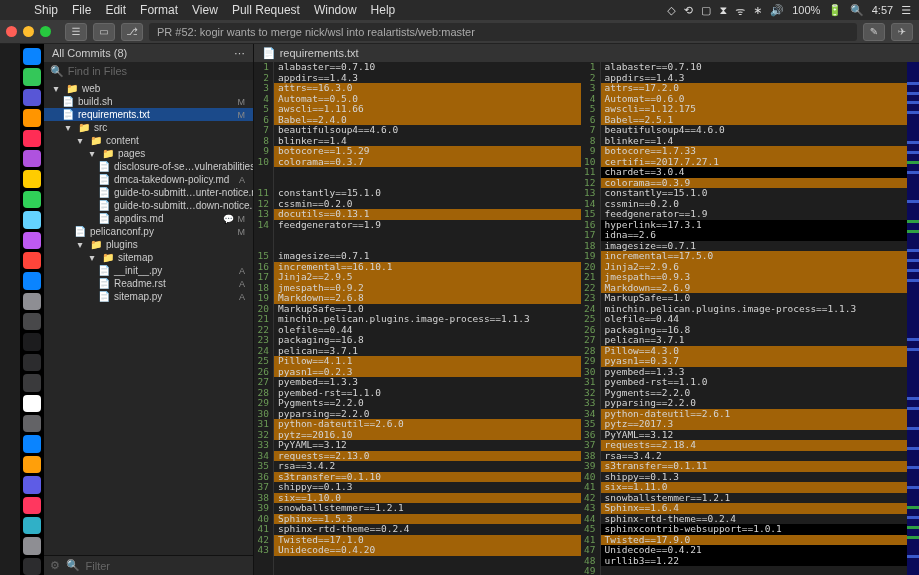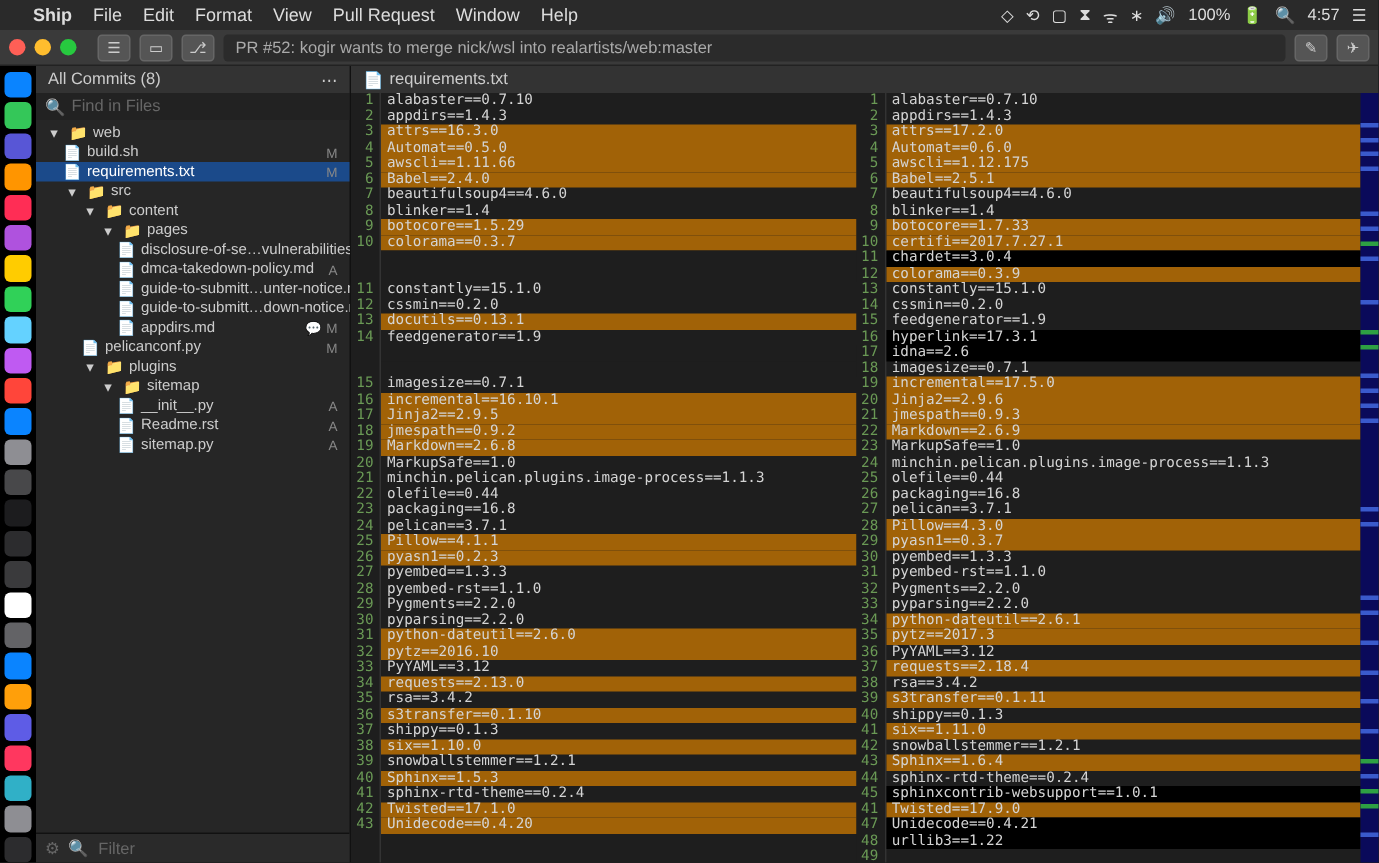--- a/index.html
+++ b/index.html
@@ -1,28 +1,28 @@
 <!DOCTYPE html>
 <html><head>
 <meta charset="utf-8">
 <style>
 * { margin: 0; padding: 0; box-sizing: border-box; }
 body { font-family: -apple-system, "Helvetica Neue", Arial, sans-serif; background: #1e1e1e; color: #ccc; width: 919px; height: 575px; overflow: hidden; font-size: 11px; }
 .menubar { height: 20px; background: #2a2a2a; display: flex; align-items: center; padding: 0 8px; color: #ddd; font-size: 12px; gap: 14px; }
 .menubar .apple { font-size: 13px; }
-.menubar .app { font-weight: 700; }
+.menubar .app { font-weight: 400; margin-left: 12px; }
 .menubar .spacer { flex: 1; }
 .statusbar { display: flex; gap: 8px; align-items: center; font-size: 11px; }
 .toolbar { height: 24px; background: #3a3a3a; display: flex; align-items: center; padding: 0 6px; gap: 6px; border-bottom: 1px solid #222; }
 .traffic { display: flex; gap: 6px; margin-right: 8px; }
 .dot { width: 11px; height: 11px; border-radius: 50%; }
 .dot.red { background: #ff5f56; } .dot.yellow { background: #ffbd2e; } .dot.green { background: #27c93f; }
 .tb-btn { width: 22px; height: 18px; background: #555; border: 1px solid #666; border-radius: 3px; display: flex; align-items: center; justify-content: center; color: #ccc; font-size: 10px; }
 .pr-title { flex: 1; background: #2b2b2b; height: 18px; border-radius: 3px; padding: 0 8px; display: flex; align-items: center; color: #aaa; font-size: 11px; }
-.main { display: flex; height: calc(100% - 44px); }
+.main { display: flex; height: calc(100% - 44px); padding-left: 20px; }
 .dock { width: 24px; background: #000; display: flex; flex-direction: column; align-items: center; padding-top: 4px; gap: 3px; }
 .dock-icon { width: 18px; height: 18px; border-radius: 4px; }
 .sidebar { width: 210px; background: #262626; display: flex; flex-direction: column; border-right: 1px solid #111; }
 .sb-header { height: 18px; background: #333; display: flex; align-items: center; padding: 0 8px; color: #ccc; font-size: 11px; justify-content: space-between; }
 .sb-search { height: 18px; background: #222; display: flex; align-items: center; padding: 0 6px; color: #666; font-size: 11px; gap: 4px; }
 .tree { flex: 1; overflow: auto; padding: 2px 0; }
 .tree-item { display: flex; align-items: center; height: 13px; padding: 0 4px; color: #ccc; font-size: 10px; white-space: nowrap; }
 .tree-item.selected { background: #1b4a8a; color: #fff; }
 .tree-item .icon { width: 12px; text-align: center; margin-right: 4px; }
 .tree-item .badge { margin-left: auto; color: #888; font-size: 9px; padding-right: 4px; }

